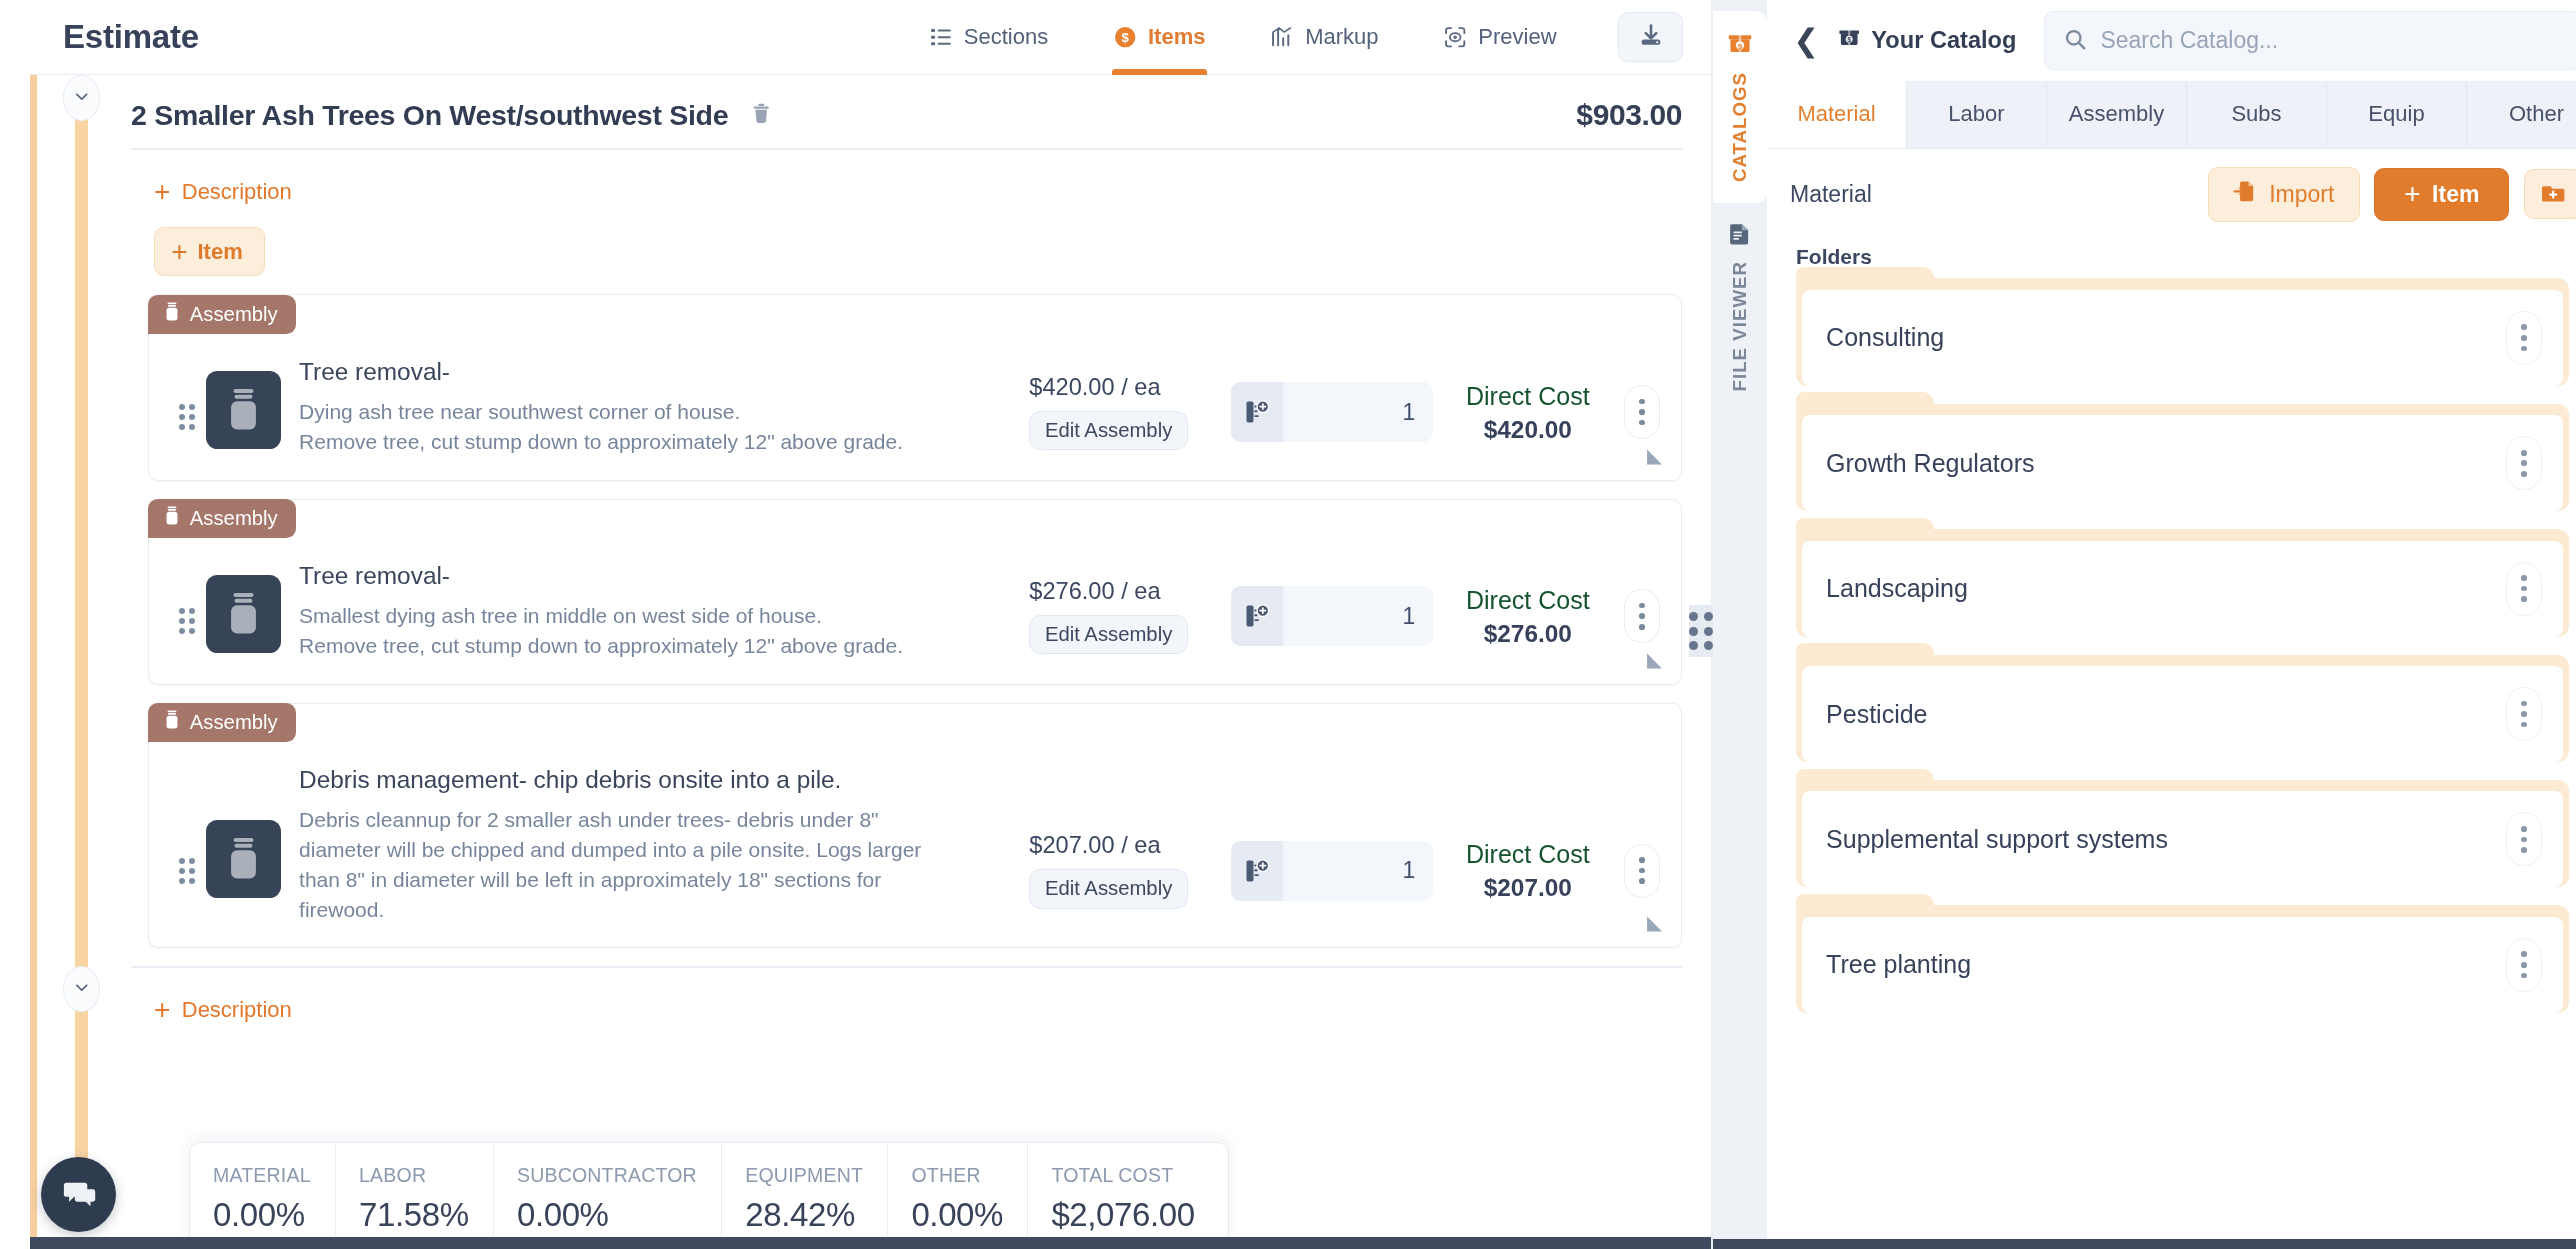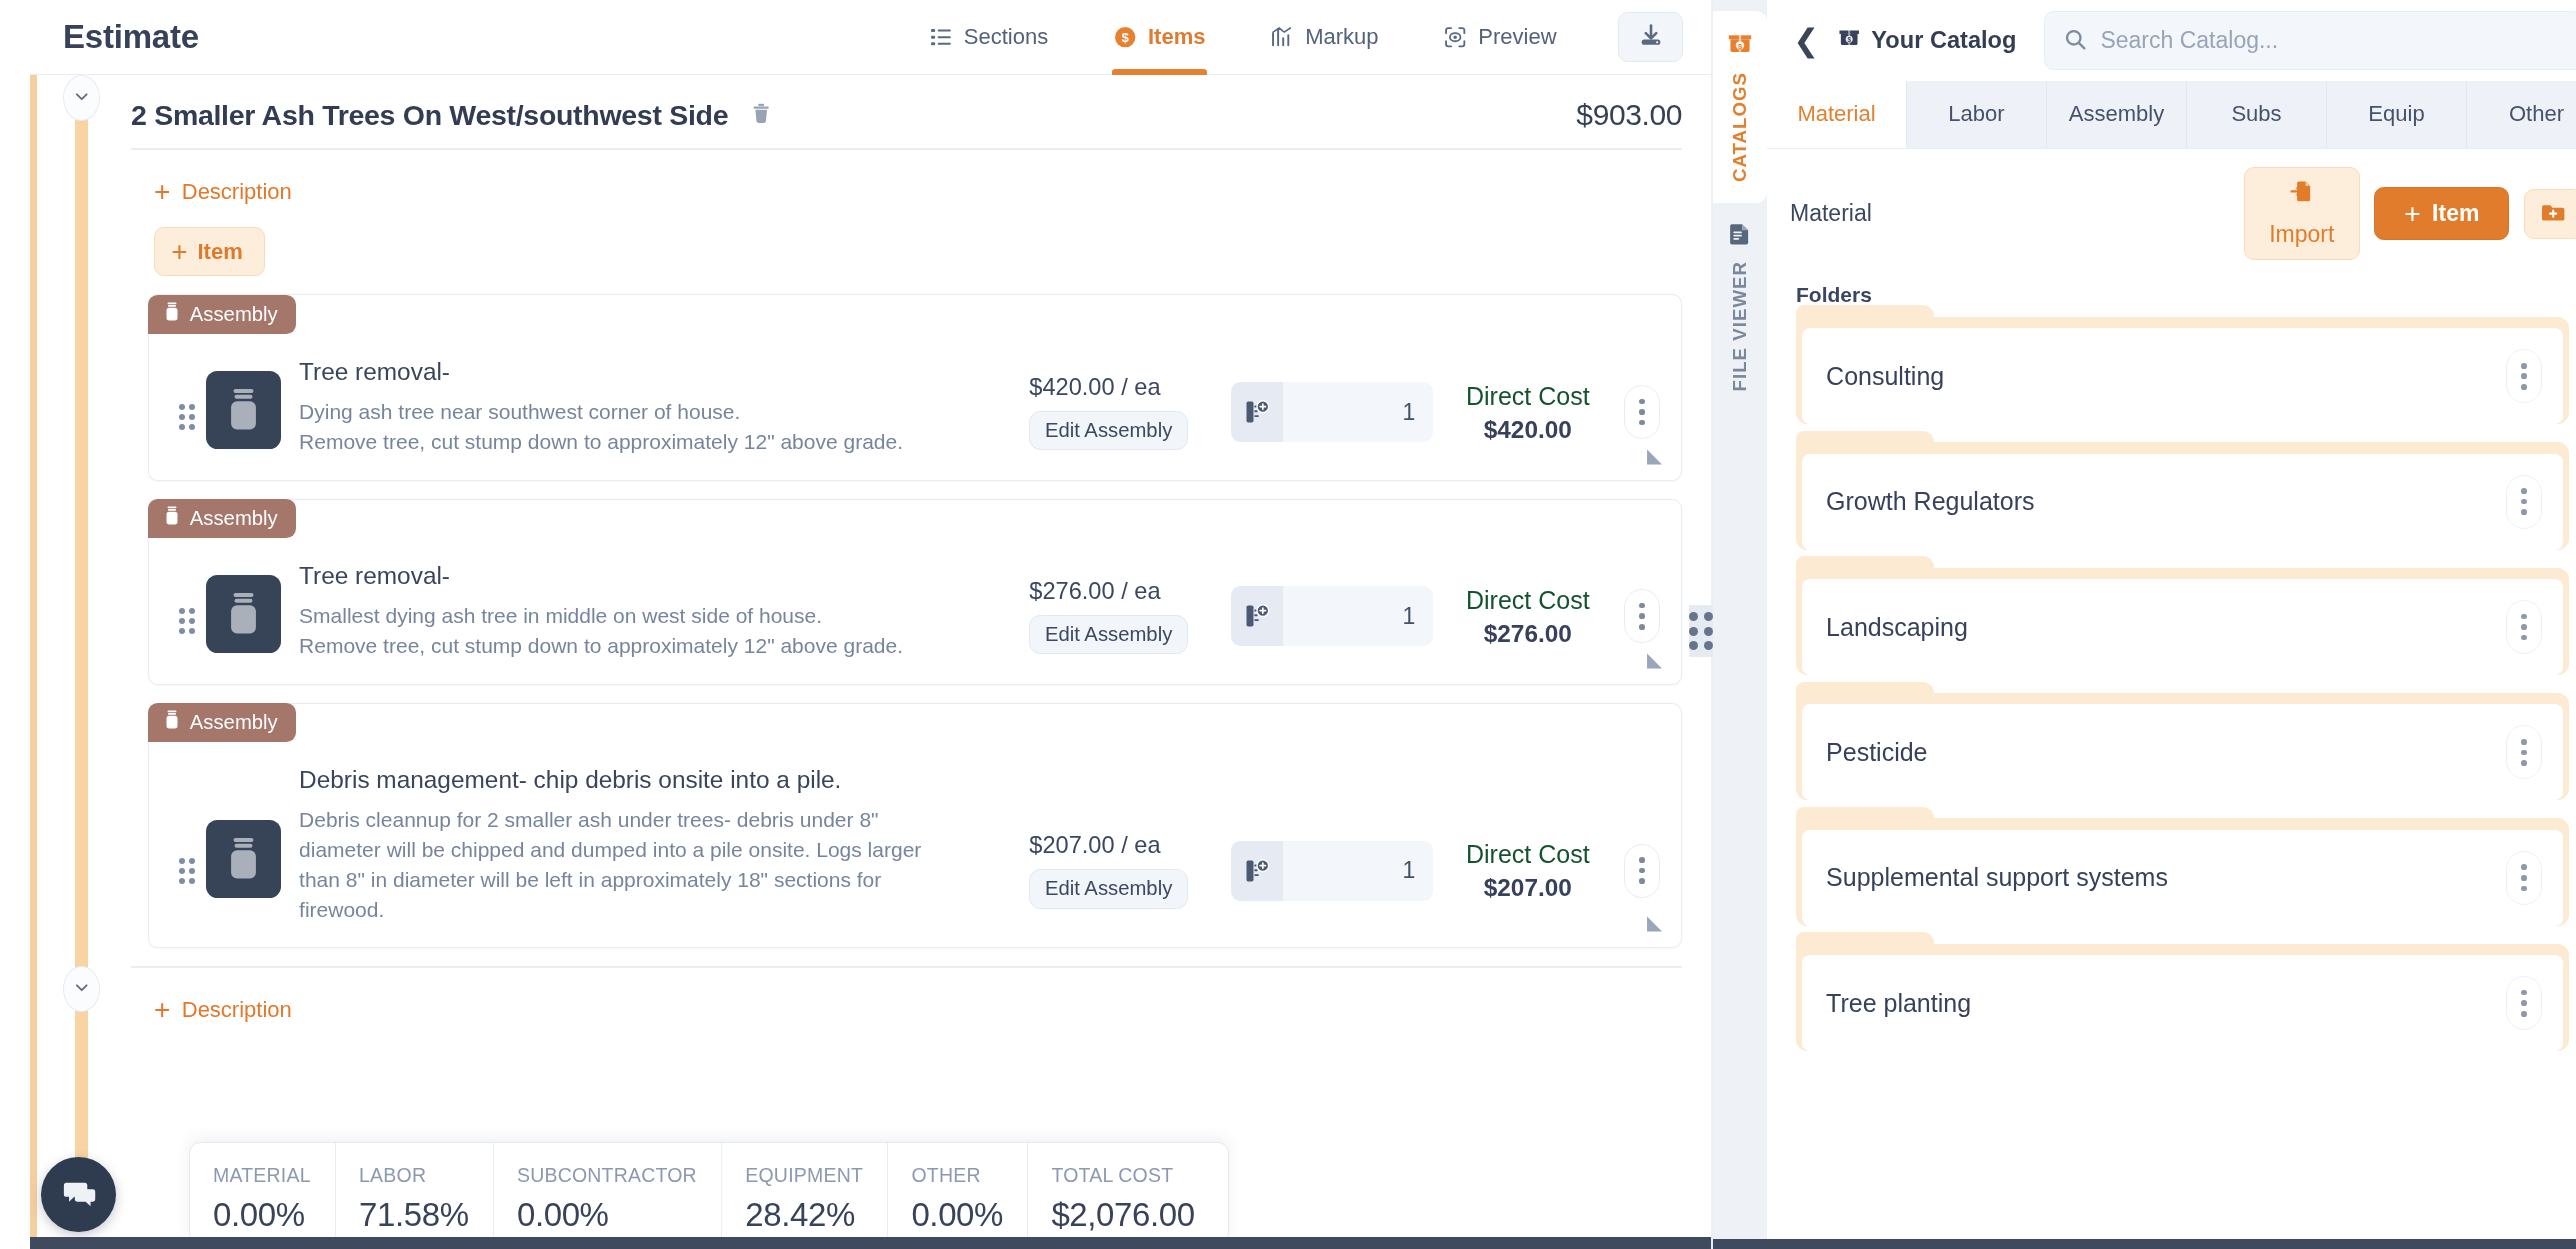--- a/index.html
+++ b/index.html
@@ -72,21 +72,21 @@
   .section-head {
     display: flex; align-items: center;
     padding: 23px 29px 16.3px 68px;
     position: relative;
   }
   .section-title {
     font-size: 28.5px; font-weight: 800; color: #323c52; letter-spacing: -0.3px;
   }
   .trash-btn { margin-left: 21px; cursor: pointer; display: inline-flex; }
   .section-amount {
-    margin-left: auto; font-size: 30px; font-weight: 400; color: #353f55;
+    margin-left: auto; font-size: 30px; font-weight: 700; color: #353f55;
     letter-spacing: -0.4px;
     text-align: center;
   }
   .hr { height: 1.6px; background: #e8ecf3; margin: 0 29px 0 68px; border-radius: 1.6px; }
 
   .add-desc {
     display: inline-flex; align-items: center; gap: 11.4px;
     margin: 28px 0 0 91px;
     color: #e3782a; font-size: 22px; font-weight: 500; cursor: pointer;
   }
@@ -213,21 +213,21 @@
     border-right: 0.8px solid #e2e8f1; background: #eef2f8;
   }
   .cat-tab:last-child { border-right: none; }
   .cat-tab.active { background: #fff; color: #e2802f; border-bottom: 0.8px solid #fff; }
 
   .cat-actions { display: flex; align-items: center; padding: 18px 23px 14.6px 23px; }
   .cat-section-label { font-size: 23px; color: #3c4760; }
   .btn-import {
     margin-left: auto; display: inline-flex; align-items: center; gap: 11.4px;
     background: #fceedb; border: 0.8px solid #f8dcb9; border-radius: 9.8px;
-    padding: 11.4px 24.4px; font-size: 23px; color: #e07c2c; font-weight: 500; cursor: pointer; flex-direction: column;
+    padding: 11.4px 24.4px; font-size: 23px; color: #e07c2c; font-weight: 500; cursor: pointer;
   }
   .btn-item {
     margin-left: 14.6px; display: inline-flex; align-items: center; gap: 11.4px;
     background: #e07c2c; border: 0.8px solid #d9742a; border-radius: 9.8px;
     padding: 11.4px 29px; font-size: 23px; color: #fff; font-weight: 600; cursor: pointer;
   }
   .btn-folder {
     margin-left: 14.6px; background: #fceedb; border: 0.8px solid #f8dcb9; border-radius: 9.8px;
     width: 59px; height: 50px; display: flex; align-items: center; justify-content: center; cursor: pointer;
   }

